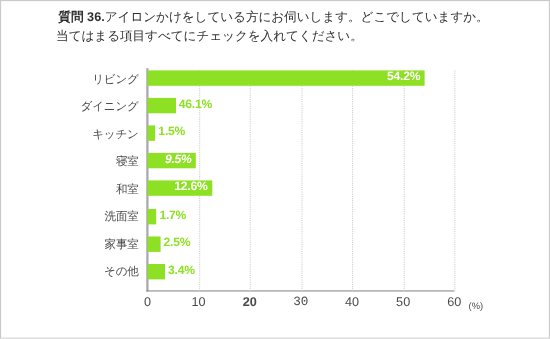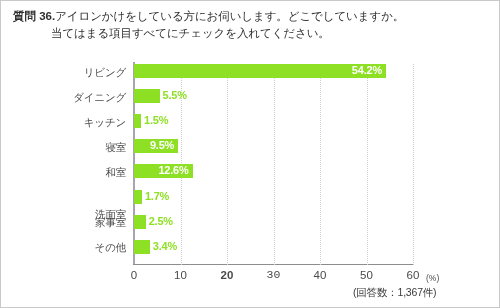--- a/index.html
+++ b/index.html
@@ -37,20 +37,21 @@
     font-size: 11.5px;
     line-height: 17px;
     color: #2f2f2f;
     white-space: nowrap;
     letter-spacing: -0.1px;
   }
   .q-num {
     font-weight: bold;
     font-size: 11.5px;
     letter-spacing: 0px;
+    margin-left: 40px;
   }
   .q-line-2 {
     padding-left: 38px;
   }
 
   
   #chart {
     position: absolute;
     left: 0;
     top: 55px;
@@ -173,51 +174,50 @@
     <div id="axis-x"></div>
     <div id="plot">
         <div class="gridline" style="left: 46.5px;"></div>
         <div class="gridline" style="left: 93px;"></div>
         <div class="gridline" style="left: 139.5px;"></div>
         <div class="gridline" style="left: 186px;"></div>
         <div class="gridline" style="left: 232.5px;"></div>
         <div class="gridline" style="left: 279px;"></div>
       </div>
     <div id="unit-label">(%)</div>
-    <div id="respondents">(回答数：1,367件)</div>
   <div class="row" style="top: 8px; left: 133px; width: 252.03px;">
         <div class="bar" title="リビング 54.2%" style="width: 252.03px; background: rgb(142, 224, 36);"></div>
         <div class="bar-label inside" style="right: 4px;">54.2%</div>
       </div>
       <div class="cat-label" style="top: 8.5px; left: 5px;">リビング</div>
       <div class="row" style="top: 33.1px; left: 133px; width: 60px;">
         <div class="bar" title="ダイニング 5.5%" style="width: 25.575px; background: rgb(142, 224, 36);"></div>
-        <div class="bar-label outside" style="left: 28.575px;">5.5%</div>
+        <div class="bar-label outside" style="left: 28.575px;">46.1%</div>
       </div>
       <div class="cat-label" style="top: 33.6px; left: 5px;">ダイニング</div>
       <div class="row" style="top: 58.2px; left: 133px; width: 60px; padding-left: 32px;">
         <div class="bar" title="キッチン 1.5%" style="width: 6.975px; background: rgb(142, 224, 36);"></div>
         <div class="bar-label outside" style="left: 9.975px;">1.5%</div>
       </div>
       <div class="cat-label" style="top: 58.7px; left: 5px;">キッチン</div>
       <div class="row" style="top: 83.3px; left: 133px; width: 60px;">
         <div class="bar" title="寝室 9.5%" style="width: 44.175px; background: rgb(142, 224, 36);"></div>
-        <div class="bar-label inside" style="right: 19.825px;">9.5%</div>
+        <div class="bar-label inside" style="right: 19.825px; font-style: italic;">9.5%</div>
       </div>
       <div class="cat-label" style="top: 83.8px; left: 5px;">寝室</div>
       <div class="row" style="top: 108.4px; left: 133px; width: 60px;">
         <div class="bar" title="和室 12.6%" style="width: 58.59px; background: rgb(142, 224, 36);"></div>
         <div class="bar-label inside" style="right: 5.41px;">12.6%</div>
       </div>
       <div class="cat-label" style="top: 108.9px; left: 5px;">和室</div>
       <div class="row" style="top: 133.5px; left: 133px; width: 60px; text-align: right;">
         <div class="bar" title="洗面室 1.7%" style="width: 7.905px; background: rgb(142, 224, 36);"></div>
         <div class="bar-label outside" style="left: 10.905px;">1.7%</div>
       </div>
-      <div class="cat-label" style="top: 151px; left: 5px;">洗面室</div>
+      <div class="cat-label" style="top: 134px; left: 5px;">洗面室</div>
       <div class="row" style="top: 158.6px; left: 133px; width: 60px;">
         <div class="bar" title="家事室 2.5%" style="width: 11.625px; background: rgb(142, 224, 36);"></div>
         <div class="bar-label outside" style="left: 14.625px;">2.5%</div>
       </div>
       <div class="cat-label" style="top: 159.1px; left: 5px;">家事室</div>
       <div class="row" style="top: 183.7px; left: 133px; width: 60px;">
         <div class="bar" title="その他 3.4%" style="width: 15.81px; background: rgb(142, 224, 36);"></div>
         <div class="bar-label outside" style="left: 18.81px;">3.4%</div>
       </div>
       <div class="cat-label" style="top: 184.2px; left: 5px;">その他</div>

